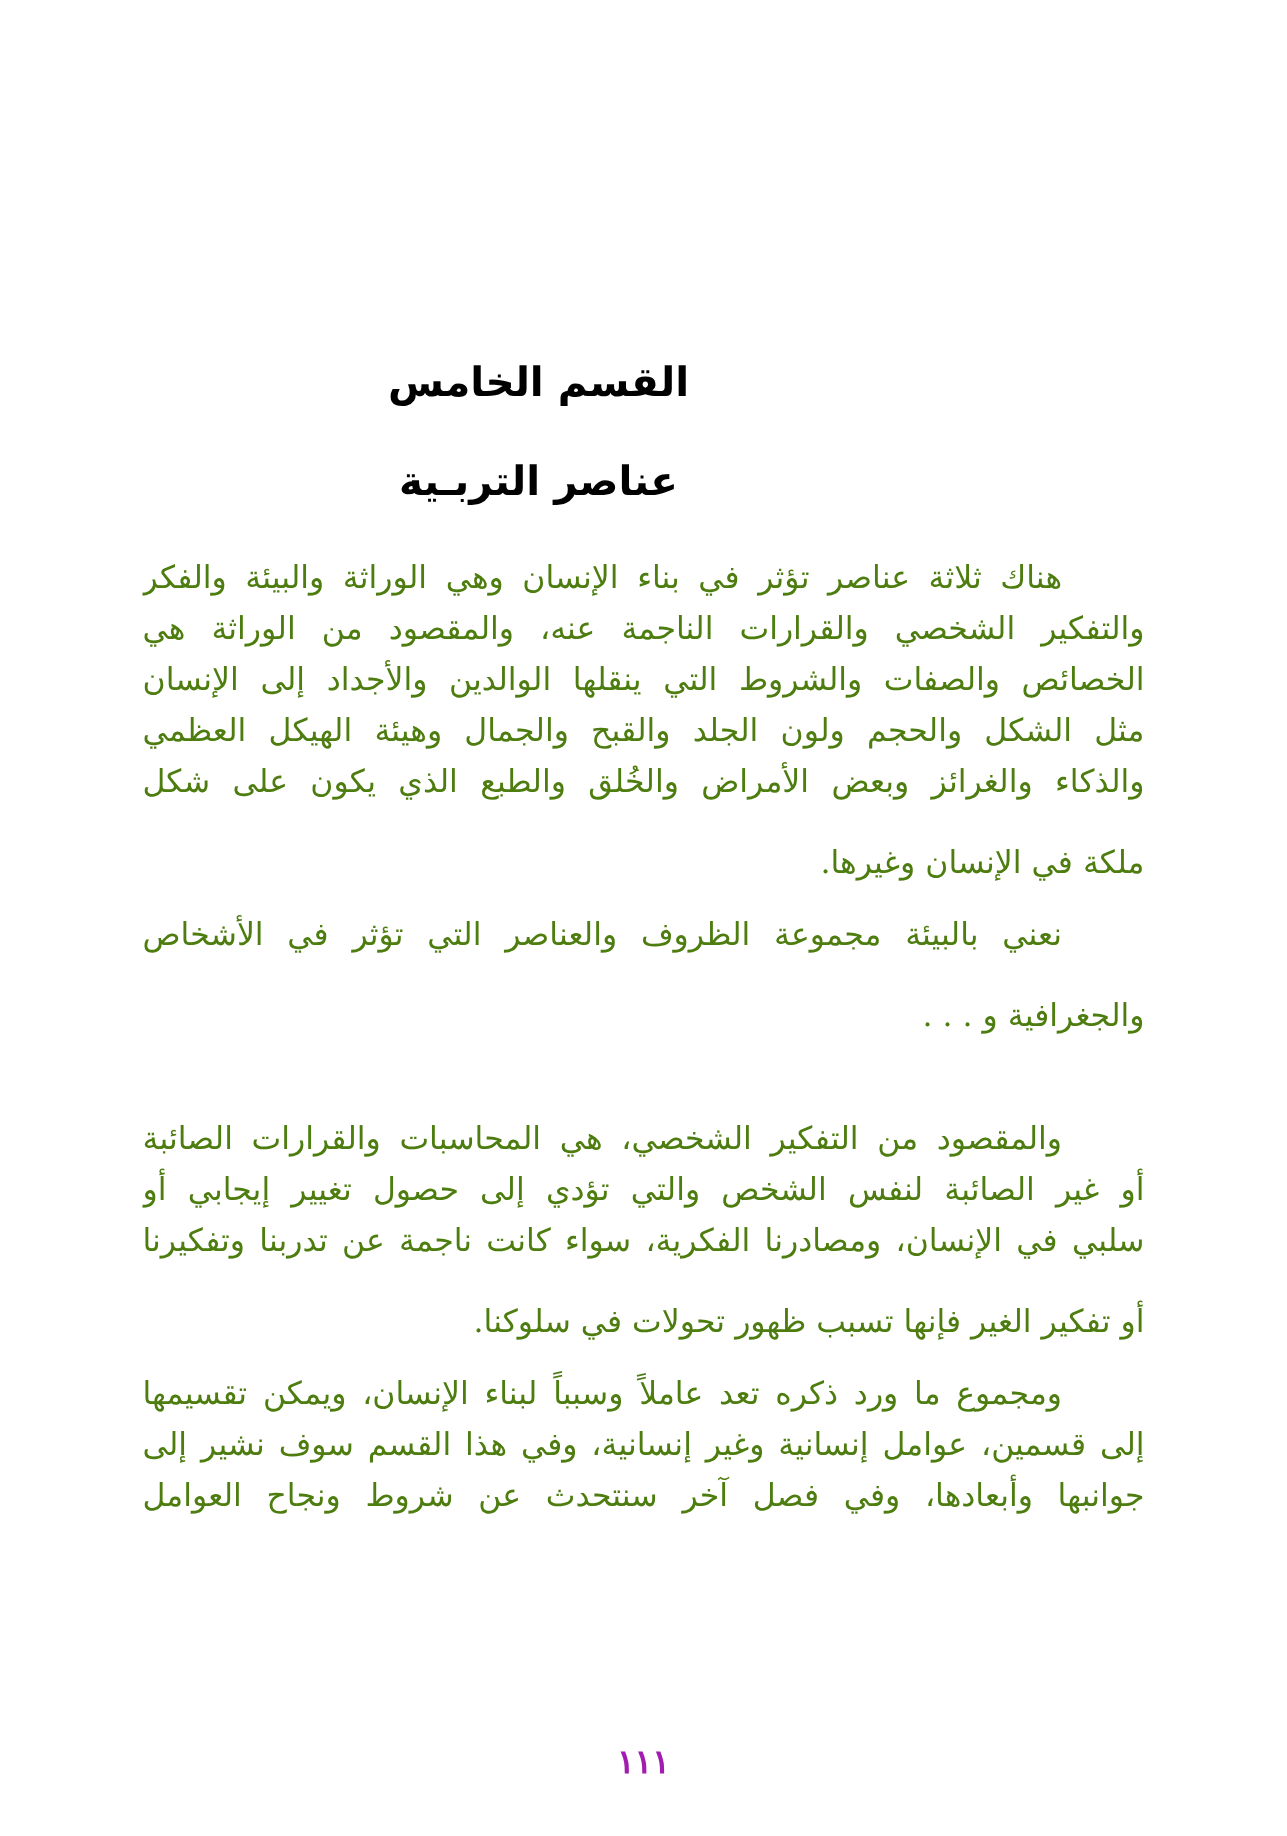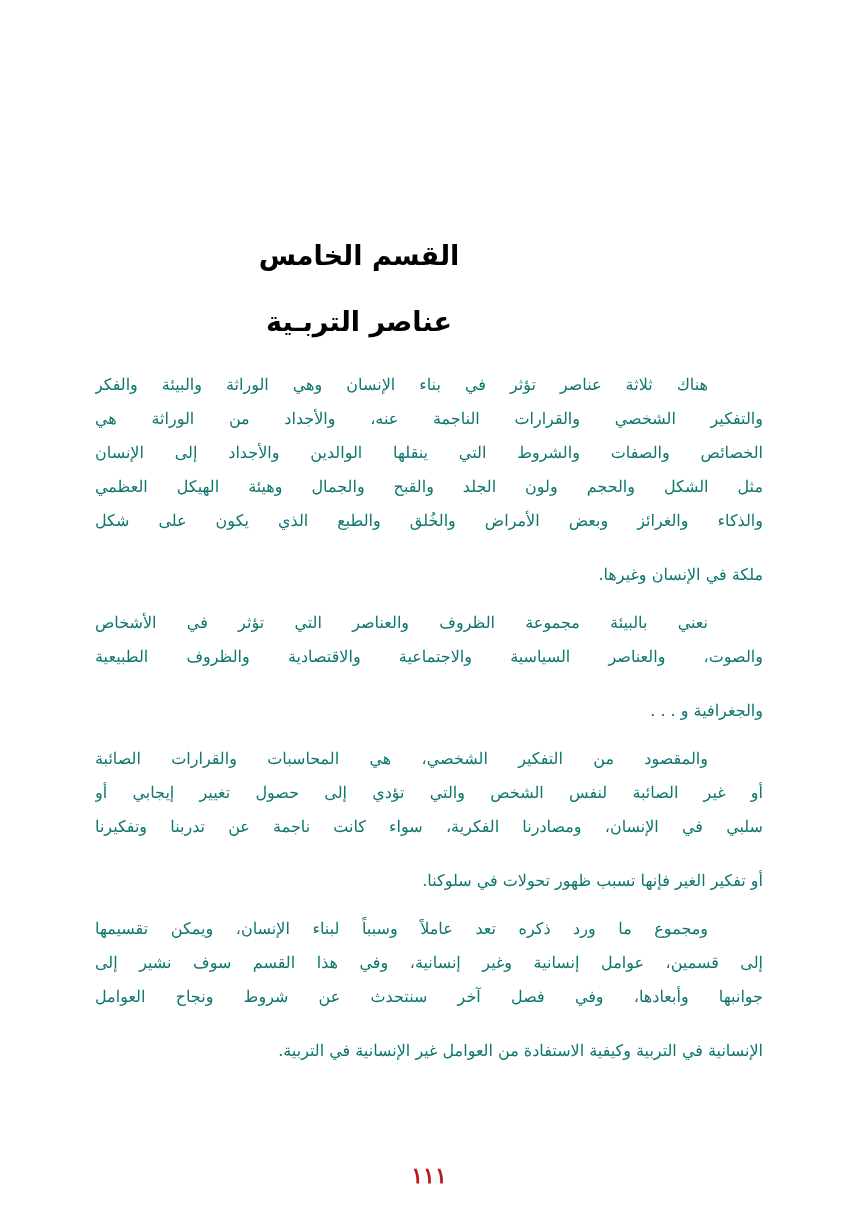--- a/index.html
+++ b/index.html
@@ -35,22 +35,22 @@
       color: #000000;
     }
     .title-1 { top: 236px; }
     .title-2 { top: 302px; }
     .body-text {
       position: absolute;
       left: 95px;
       width: 668px;
       direction: rtl;
       font-family: "DejaVu Serif", "Liberation Serif", serif;
-      font-size: 16px;
-      color: #0f766e;
+      font-size: 21px;
+      color: #4d7c0f;
     }
     .paragraph {
       margin: 0;
     }
     .line {
       display: block;
       height: 34px;
       line-height: 34px;
       white-space: nowrap;
       text-align: justify;
@@ -72,64 +72,62 @@
       position: absolute;
       top: 1162px;
       left: 0;
       width: 858px;
       text-align: center;
       direction: rtl;
       font-family: "DejaVu Serif", "Liberation Serif", serif;
       font-size: 22px;
       font-weight: bold;
       letter-spacing: 4px;
-      color: #b91c1c;
+      color: #a21caf;
     }
   </style>
 </head>
 <body>
 
 <div class="page">
 
   <div class="section-title title-1">القسم الخامس</div>
 
   <div class="section-title title-2">عناصر التربـية</div>
 
   <div class="body-text p1">
     <p class="paragraph">
       <span class="line indent">هناك ثلاثة عناصر تؤثر في بناء الإنسان وهي الوراثة والبيئة والفكر</span>
-      <span class="line">والتفكير الشخصي والقرارات الناجمة عنه، والأجداد من الوراثة هي</span>
+      <span class="line">والتفكير الشخصي والقرارات الناجمة عنه، والمقصود من الوراثة هي</span>
       <span class="line">الخصائص والصفات والشروط التي ينقلها الوالدين والأجداد إلى الإنسان</span>
       <span class="line">مثل الشكل والحجم ولون الجلد والقبح والجمال وهيئة الهيكل العظمي</span>
       <span class="line">والذكاء والغرائز وبعض الأمراض والخُلق والطبع الذي يكون على شكل</span>
       <span class="line last">ملكة في الإنسان وغيرها.</span>
     </p>
   </div>
 
   <div class="body-text p2">
     <p class="paragraph">
       <span class="line indent">نعني بالبيئة مجموعة الظروف والعناصر التي تؤثر في الأشخاص</span>
-      <span class="line">والصوت، والعناصر السياسية والاجتماعية والاقتصادية والظروف الطبيعية</span>
       <span class="line last">والجغرافية و . . .</span>
     </p>
   </div>
 
   <div class="body-text p3">
     <p class="paragraph">
       <span class="line indent">والمقصود من التفكير الشخصي، هي المحاسبات والقرارات الصائبة</span>
       <span class="line">أو غير الصائبة لنفس الشخص والتي تؤدي إلى حصول تغيير إيجابي أو</span>
       <span class="line">سلبي في الإنسان، ومصادرنا الفكرية، سواء كانت ناجمة عن تدربنا وتفكيرنا</span>
       <span class="line last">أو تفكير الغير فإنها تسبب ظهور تحولات في سلوكنا.</span>
     </p>
   </div>
 
   <div class="body-text p4">
     <p class="paragraph">
       <span class="line indent">ومجموع ما ورد ذكره تعد عاملاً وسبباً لبناء الإنسان، ويمكن تقسيمها</span>
       <span class="line">إلى قسمين، عوامل إنسانية وغير إنسانية، وفي هذا القسم سوف نشير إلى</span>
       <span class="line">جوانبها وأبعادها، وفي فصل آخر سنتحدث عن شروط ونجاح العوامل</span>
-      <span class="line last">الإنسانية في التربية وكيفية الاستفادة من العوامل غير الإنسانية في التربية.</span>
     </p>
   </div>
 
   <div class="page-number">١١١</div>
 
 </div>
 
 </body></html>

